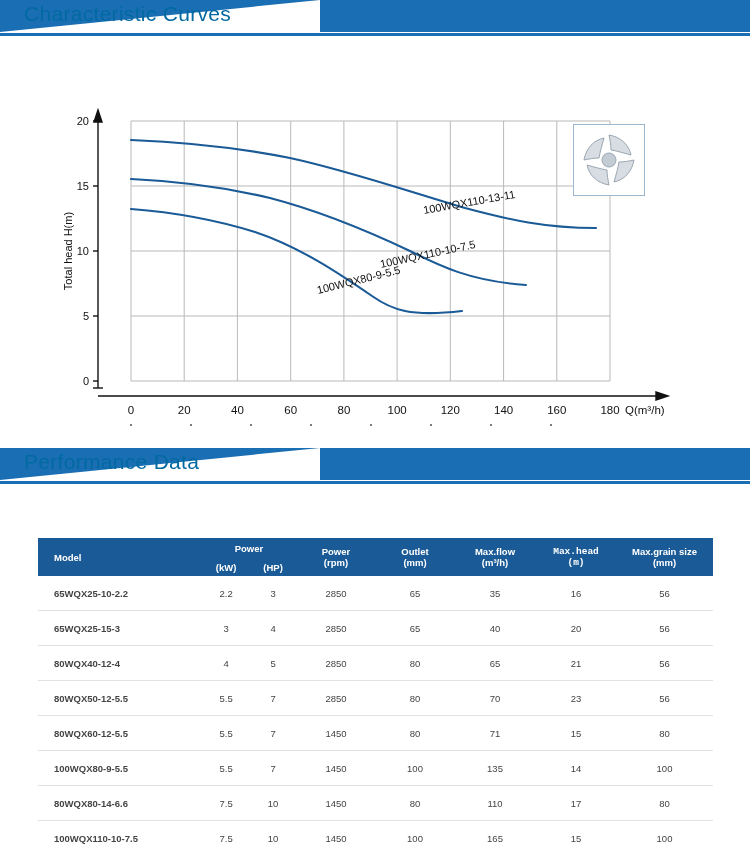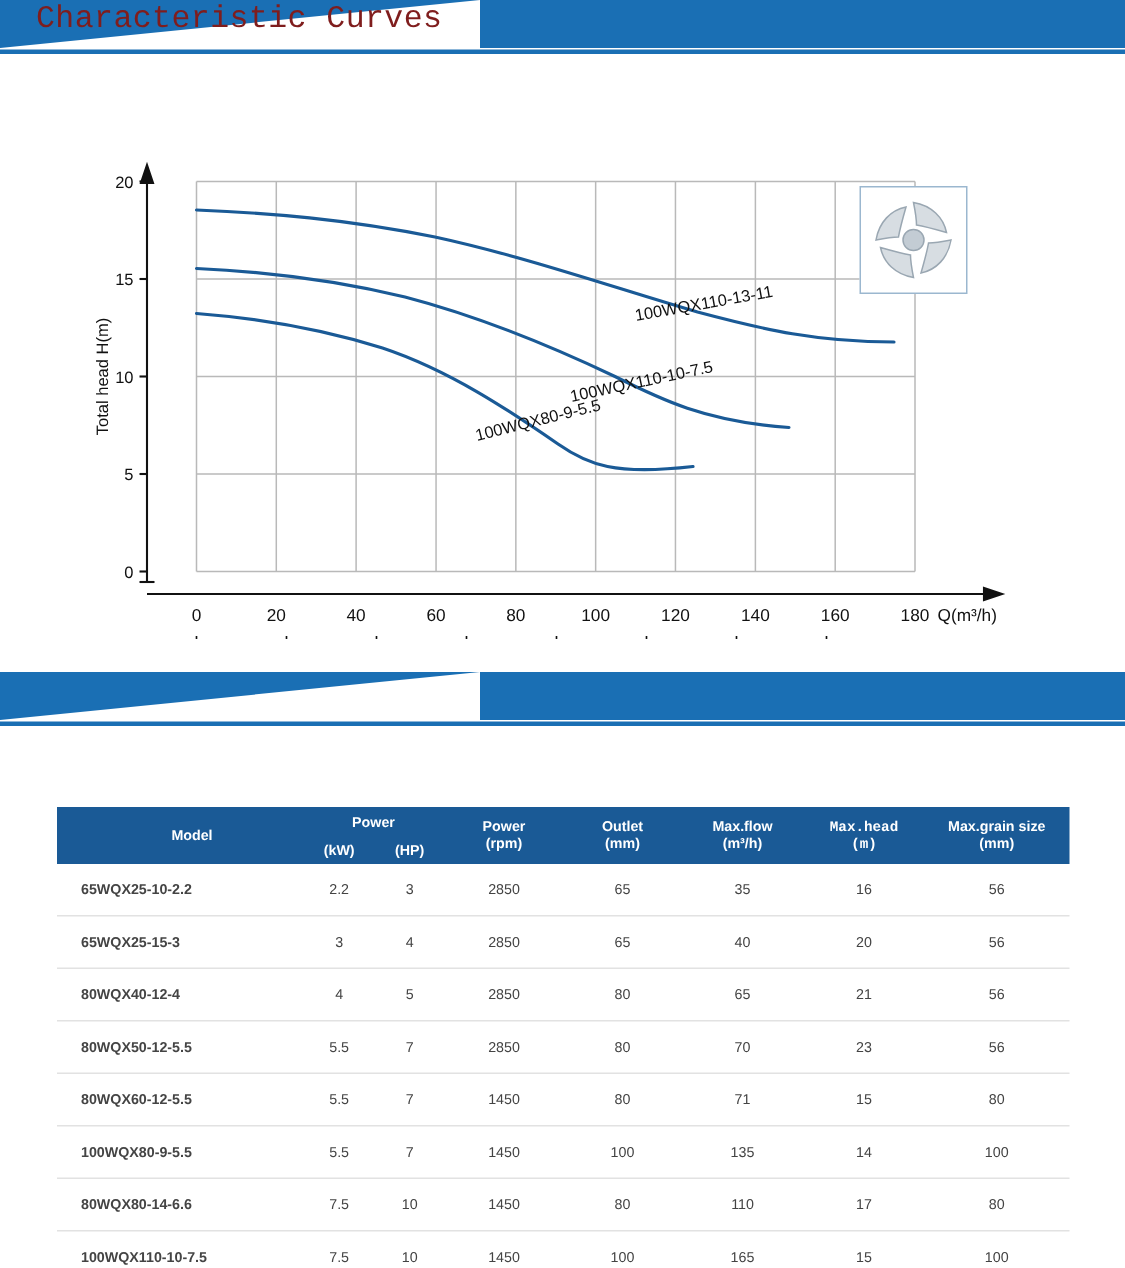--- a/index.html
+++ b/index.html
@@ -30,22 +30,22 @@
     left:0;top:0;
     width:0;height:0;
     border-style:solid;
     border-width:0 0 32px 320px;
     border-color:transparent transparent #ffffff transparent;
   }
   .section-head .title{
     position:absolute;
     left:24px;top:2px;
     font-size:21px;
-    color:#7f1d1d;
-    font-family:Liberation Mono, monospace;
+    color:#0369a1;
+    font-family:Liberation Sans, sans-serif;
     letter-spacing:.3px;
     z-index:3;
   }
   .section-head .rule{
     position:absolute;
     left:0;top:33px;
     width:750px;height:3px;
     background:#1a6fb4;
   }
 
@@ -80,21 +80,21 @@
     background:#1a5a96;
     color:#fff;
     font-weight:bold;
     padding:0;
     height:20px;
     text-align:center;
     font-size:9.5px;
     margin-top:12px;
   }
   thead th.model-h{
-    text-align:center;
+    text-align:left;
     padding-left:16px;
   }
   tbody td{
     height:32px;
     text-align:center;
     border-bottom:1px solid #e2e2e2;
     color:#444;
     font-size:9.5px;
   }
   tbody td.model-c{
@@ -225,20 +225,21 @@
         <path d="M35 60 C23 58 15 50 13 40 C20 42 27 44 33 45 C33 50 34 55 35 60 Z"></path>
         <path d="M10 35 C12 23 20 15 30 13 C28 20 26 27 25 33 C20 33 15 34 10 35 Z"></path>
         <circle cx="35" cy="35" r="7" fill="#c3ccd4"></circle>
       </g>
     </svg>
   </div>
 </div>
 
 <div class="section-head" style="margin-top:22px;">
   <div class="band"></div>
+  <div class="title">Performance Data</div>
   <div class="rule"></div>
 </div>
 
 <div class="table-wrap">
   <table>
     <thead>
       <tr>
         <th class="model-h" rowspan="2" style="width:148px;">Model</th>
         <th colspan="2" style="width:110px;">Power</th>
         <th rowspan="2" style="width:80px;">

